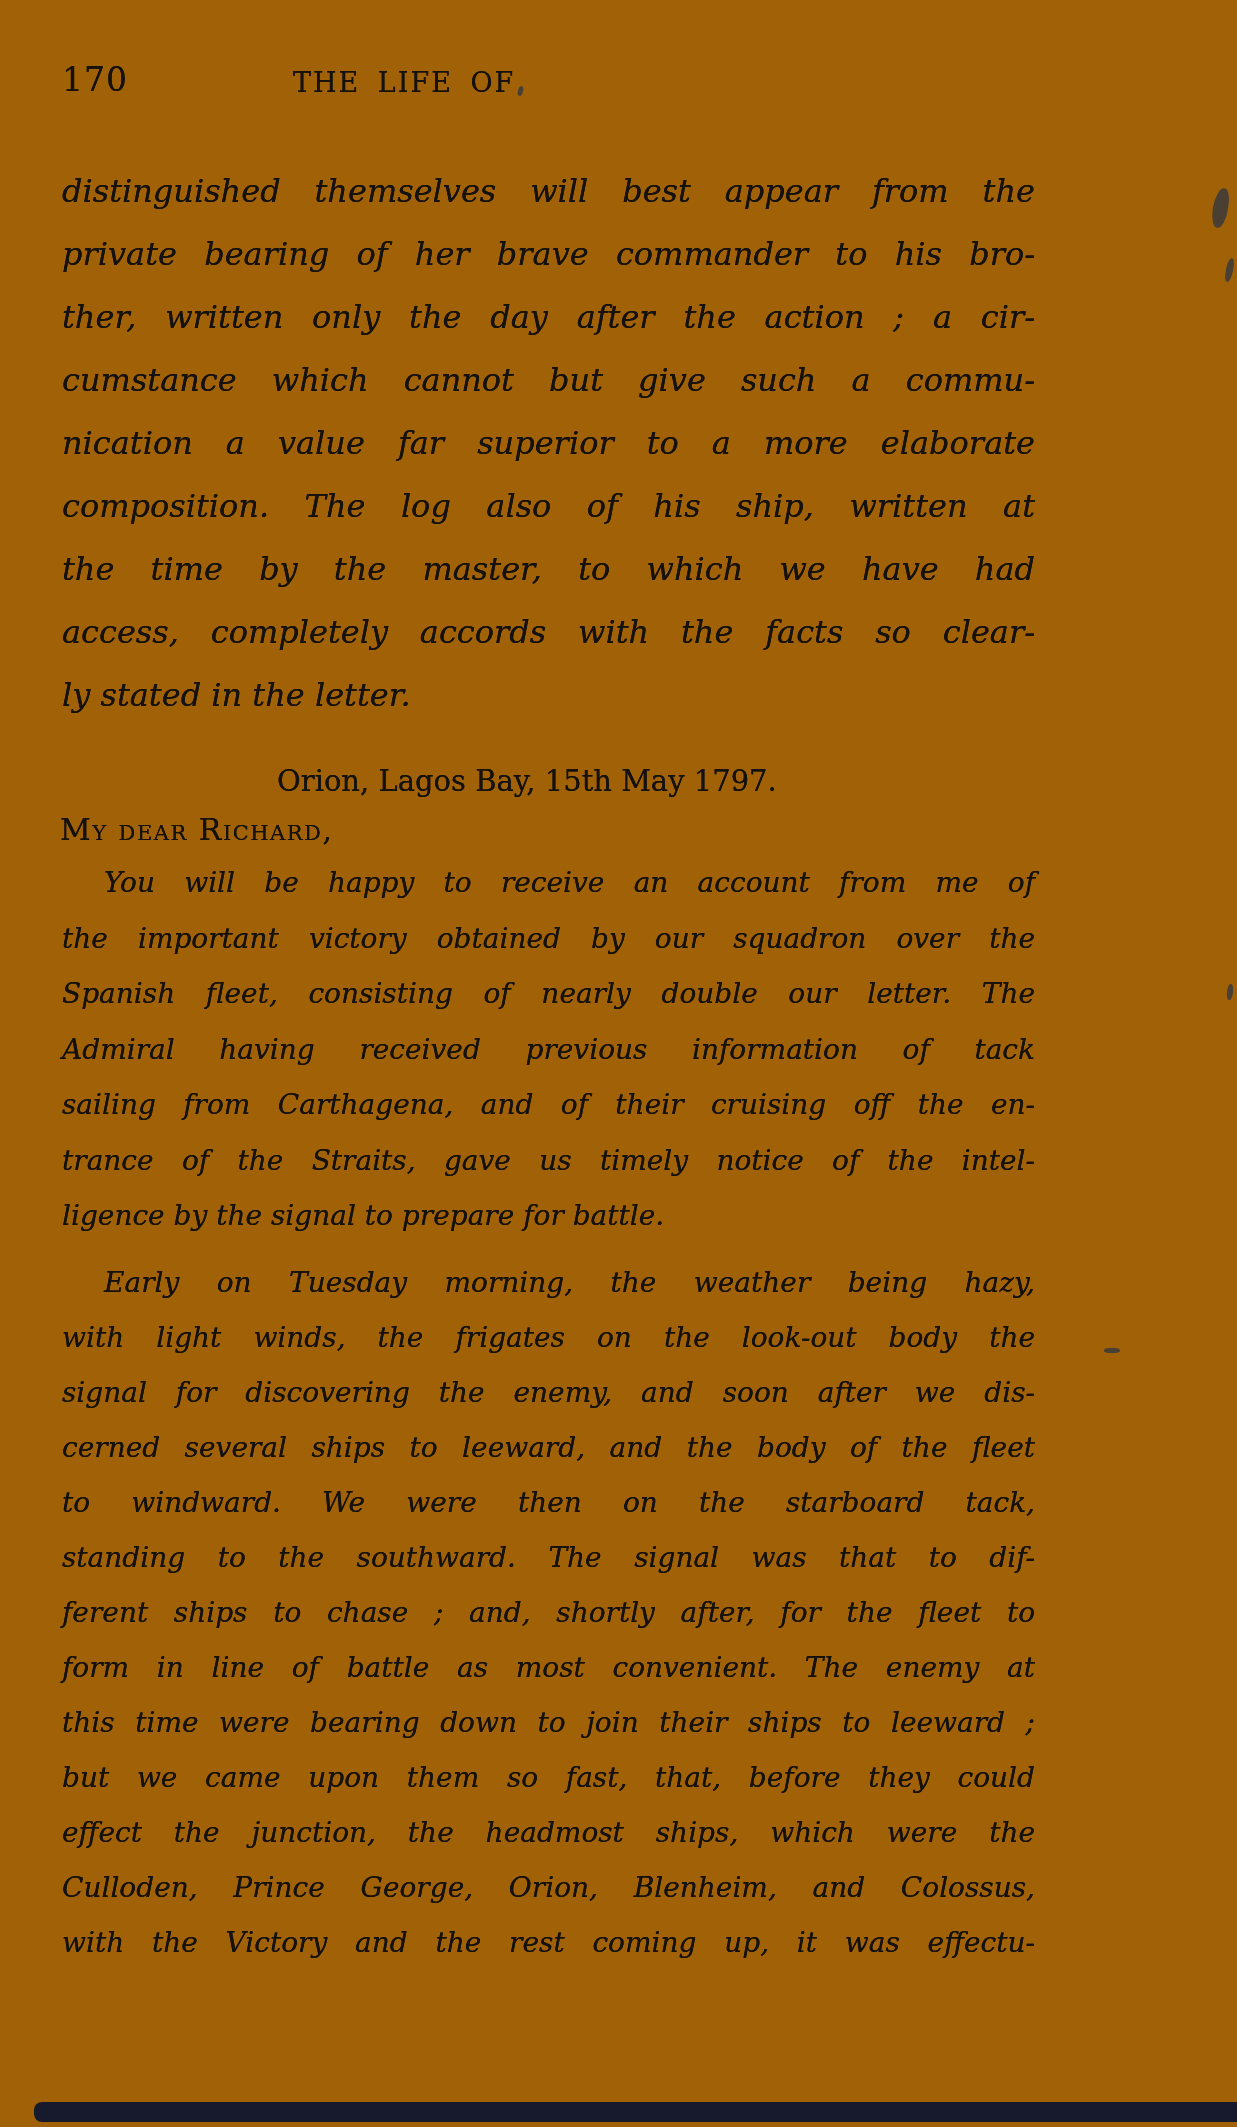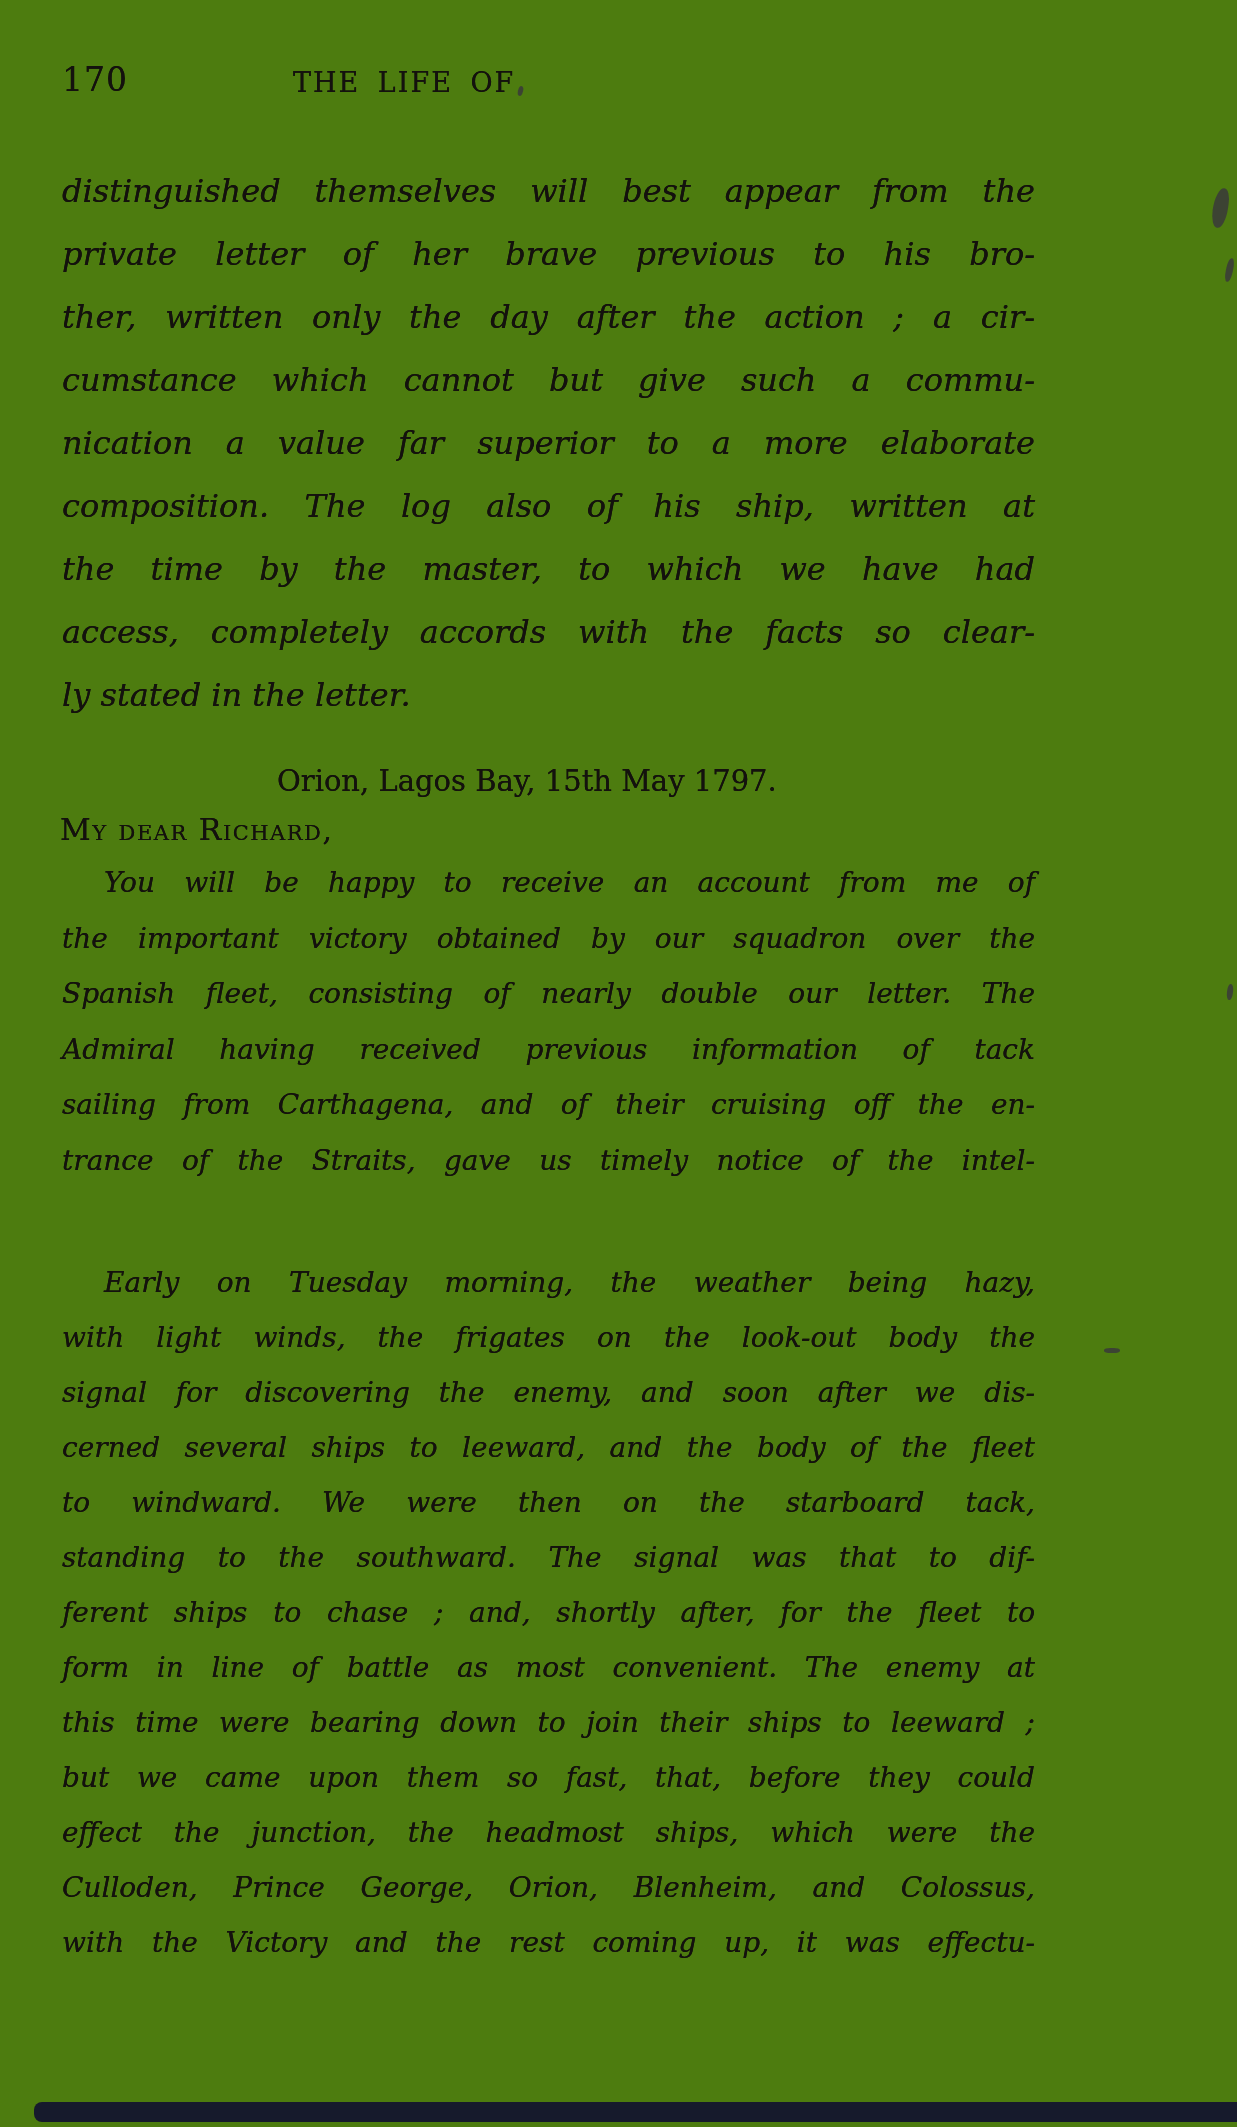--- a/index.html
+++ b/index.html
@@ -1,19 +1,19 @@
 <!DOCTYPE html>
 <html><head>
 <meta charset="utf-8">
 <style>
   html,body{margin:0;padding:0;background:#ffffff;}
   .page{
     position:relative;
     width:1237px;height:2127px;
-    background:#4d7c0f;
+    background:#a16207;
     font-family:"DejaVu Serif","Liberation Serif",serif;
     color:#14110e;
     overflow:hidden;
   }
   .ink{ text-shadow:0 0 0.6px rgba(10,8,6,0.9); }
 
   .folio{
     position:absolute;left:62px;top:60px;
     font-size:33px;letter-spacing:1px;
   }
@@ -62,40 +62,41 @@
 </head>
 <body>
 
 <div class="page">
 
   <div class="folio ink">170</div>
   <div class="running-title ink">THE LIFE OF</div>
 
   <div class="textblock intro ink">
     <div class="jline">distinguished themselves will best appear from the</div>
-    <div class="jline">private letter of her brave previous to his bro-</div>
+    <div class="jline">private bearing of her brave commander to his bro-</div>
     <div class="jline">ther, written only the day after the action ; a cir-</div>
     <div class="jline">cumstance which cannot but give such a commu-</div>
     <div class="jline">nication a value far superior to a more elaborate</div>
     <div class="jline">composition. The log also of his ship, written at</div>
     <div class="jline">the time by the master, to which we have had</div>
     <div class="jline">access, completely accords with the facts so clear-</div>
     <div class="jline lastline">ly stated in the letter.</div>
   </div>
 
   <div class="dateline ink">Orion, Lagos Bay, 15th May 1797.</div>
   <div class="salutation ink">My dear Richard,</div>
 
   <div class="textblock letter-p1 ink">
     <div class="jline indent">You will be happy to receive an account from me of</div>
     <div class="jline">the important victory obtained by our squadron over the</div>
     <div class="jline">Spanish fleet, consisting of nearly double our letter. The</div>
     <div class="jline">Admiral having received previous information of tack</div>
     <div class="jline">sailing from Carthagena, and of their cruising off the en-</div>
     <div class="jline">trance of the Straits, gave us timely notice of the intel-</div>
+    <div class="jline lastline">ligence by the signal to prepare for battle.</div>
   </div>
 
   <div class="textblock letter-p2 ink">
     <div class="jline indent">Early on Tuesday morning, the weather being hazy,</div>
     <div class="jline">with light winds, the frigates on the look-out body the</div>
     <div class="jline">signal for discovering the enemy, and soon after we dis-</div>
     <div class="jline">cerned several ships to leeward, and the body of the fleet</div>
     <div class="jline">to windward. We were then on the starboard tack,</div>
     <div class="jline">standing to the southward. The signal was that to dif-</div>
     <div class="jline">ferent ships to chase ; and, shortly after, for the fleet to</div>

